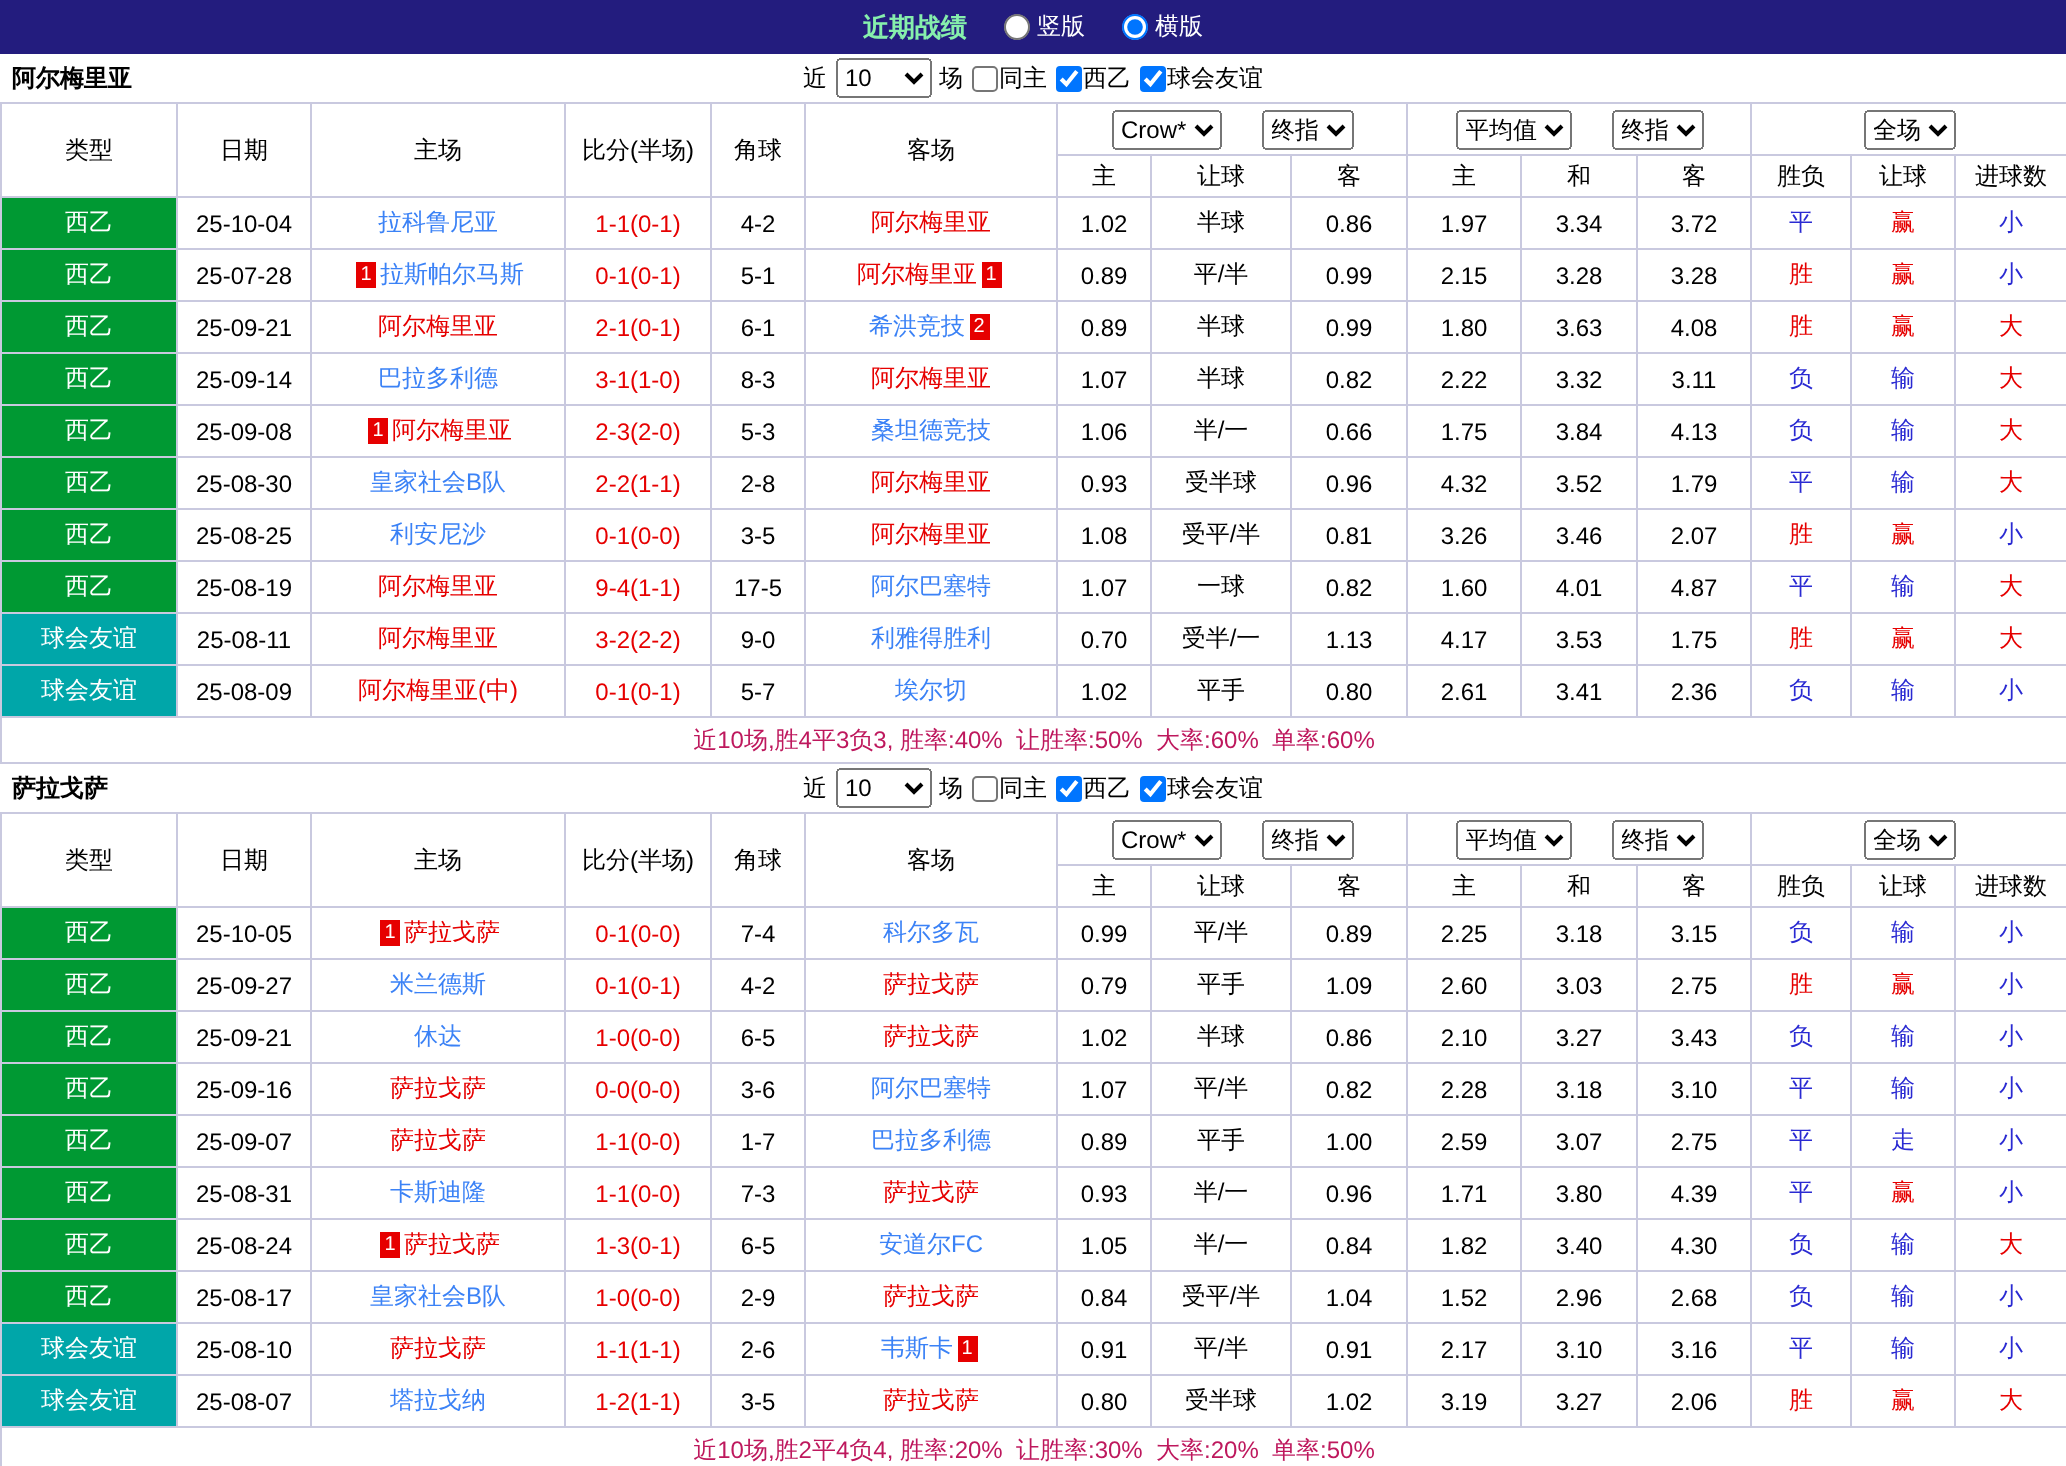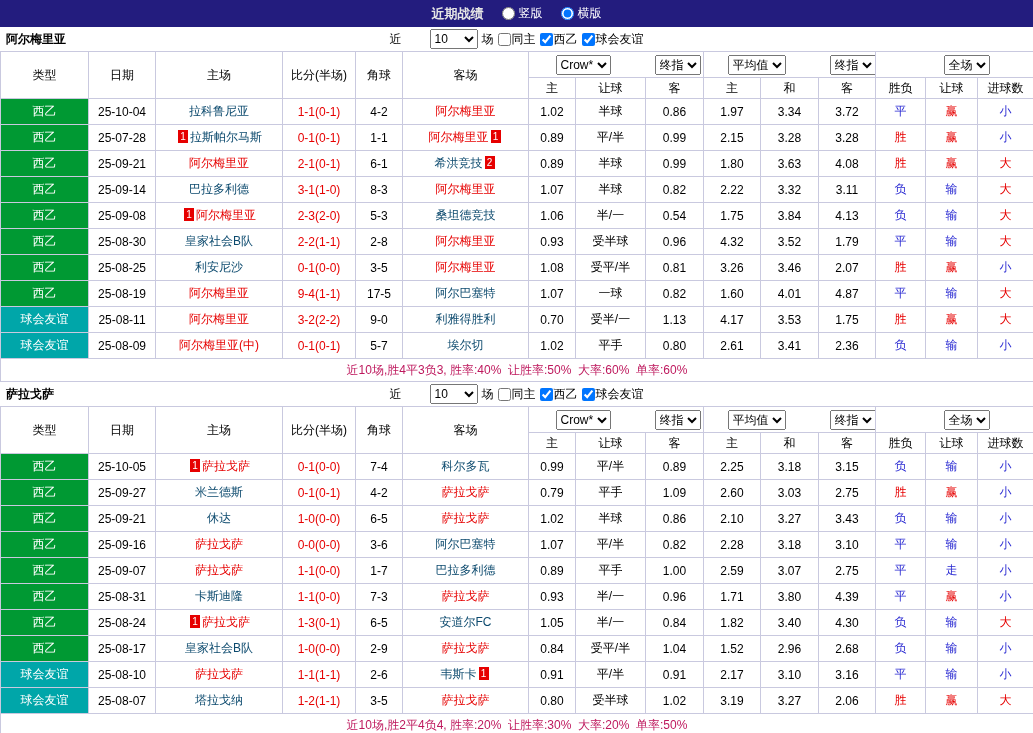--- a/index.html
+++ b/index.html
@@ -7,51 +7,51 @@
     font-family:"Liberation Sans","DejaVu Sans",sans-serif;
     background:#ffffff; width:1033px;
   }
   .wrap { width:1033px; }
 
   
   .topbar {
     height:27px; background:#231c7e; display:flex; align-items:center;
     justify-content:center; gap:18px;
   }
-  .topbar-title { color:#e5e5e5; font-weight:bold; font-size:13px; }
+  .topbar-title { color:#86efac; font-weight:bold; font-size:13px; }
   .layout-radio { display:flex; align-items:center; gap:4px; color:#ffffff; font-size:12px; cursor:pointer; }
   .layout-radio input { width:13px; height:13px; }
 
   
   .section-bar {
     height:24px; position:relative; display:flex; align-items:center;
     justify-content:center; font-size:12px; background:#ffffff;
   }
   .section-title { position:absolute; left:6px; font-weight:bold; color:#000000; }
   .filter { display:flex; align-items:center; gap:4px; }
   .filter .cb { display:flex; align-items:center; gap:1px; cursor:pointer; }
   .filter input[type=checkbox] { width:13px; height:13px; }
-  select { font-size:12px; height:20px; font-family:inherit;margin-left:24px; }
+  select { font-size:12px; height:20px; font-family:inherit; }
   .near-select { width:48px; }
 
   
   table.results { width:1033px; border-collapse:collapse; table-layout:fixed; font-size:12px; }
   .results th, .results td {
     border:1px solid #c9c9df; text-align:center; padding:0 2px;
     overflow:hidden; white-space:nowrap; background-clip:padding-box;
   }
   .results thead th { font-weight:normal; color:#000; background:#ffffff; }
   thead tr.ctrl-row th { height:26px; }
   thead tr.col-row th { height:21px; }
   tbody td { height:26px; color:#000; }
   .type-cell { color:#ffffff; }
   .type-cell.league { background:#009933; }
   .type-cell.friendly { background:#00a6a9; }
   .score-link { color:#e60000; cursor:pointer; }
-  .team-link { color:#0c4a6e; cursor:pointer; }
+  .team-link { color:#3b82f6; cursor:pointer; }
   .team-link.focal { color:#e60000; }
   .red-card {
     display:inline-block; background:#e60000; color:#ffffff; font-size:10px;
     line-height:13px; min-width:10px; padding:0 1px; margin:0 2px; vertical-align:1px;
   }
   .c-red { color:#e60000; }
   .c-blue { color:#2a2ad2; }
   .summary-row td { height:23px; color:#be185d; white-space:pre; }
   .ctrl-group { display:flex; justify-content:center; align-items:center; gap:20px; }
 </style>
@@ -166,21 +166,21 @@
             <td>3.72</td>
             <td class="c-blue">平</td>
             <td class="c-red">赢</td>
             <td class="c-blue">小</td>
           </tr>
           <tr>
             <td class="type-cell league">西乙</td>
             <td>25-07-28</td>
             <td class="team-cell"><span class="red-card">1</span><span class="team-link">拉斯帕尔马斯</span></td>
             <td><span class="score-link">0-1(0-1)</span></td>
-            <td>1-1</td>
+            <td>5-1</td>
             <td class="team-cell"><span class="team-link focal">阿尔梅里亚</span><span class="red-card">1</span></td>
             <td>0.89</td>
             <td>平/半</td>
             <td>0.99</td>
             <td>2.15</td>
             <td>3.28</td>
             <td>3.28</td>
             <td class="c-red">胜</td>
             <td class="c-red">赢</td>
             <td class="c-blue">小</td>
@@ -221,21 +221,21 @@
           </tr>
           <tr>
             <td class="type-cell league">西乙</td>
             <td>25-09-08</td>
             <td class="team-cell"><span class="red-card">1</span><span class="team-link focal">阿尔梅里亚</span></td>
             <td><span class="score-link">2-3(2-0)</span></td>
             <td>5-3</td>
             <td class="team-cell"><span class="team-link">桑坦德竞技</span></td>
             <td>1.06</td>
             <td>半/一</td>
-            <td>0.54</td>
+            <td>0.66</td>
             <td>1.75</td>
             <td>3.84</td>
             <td>4.13</td>
             <td class="c-blue">负</td>
             <td class="c-blue">输</td>
             <td class="c-red">大</td>
           </tr>
           <tr>
             <td class="type-cell league">西乙</td>
             <td>25-08-30</td>

